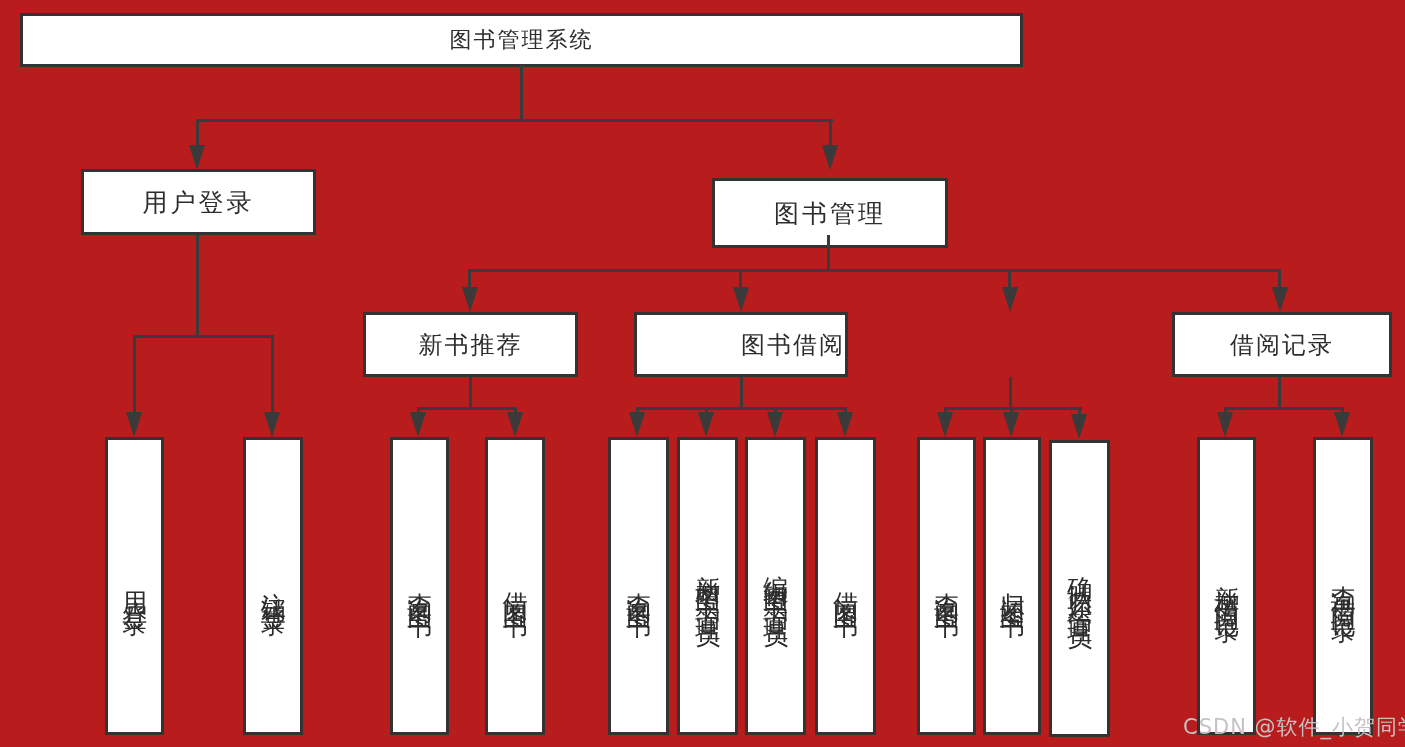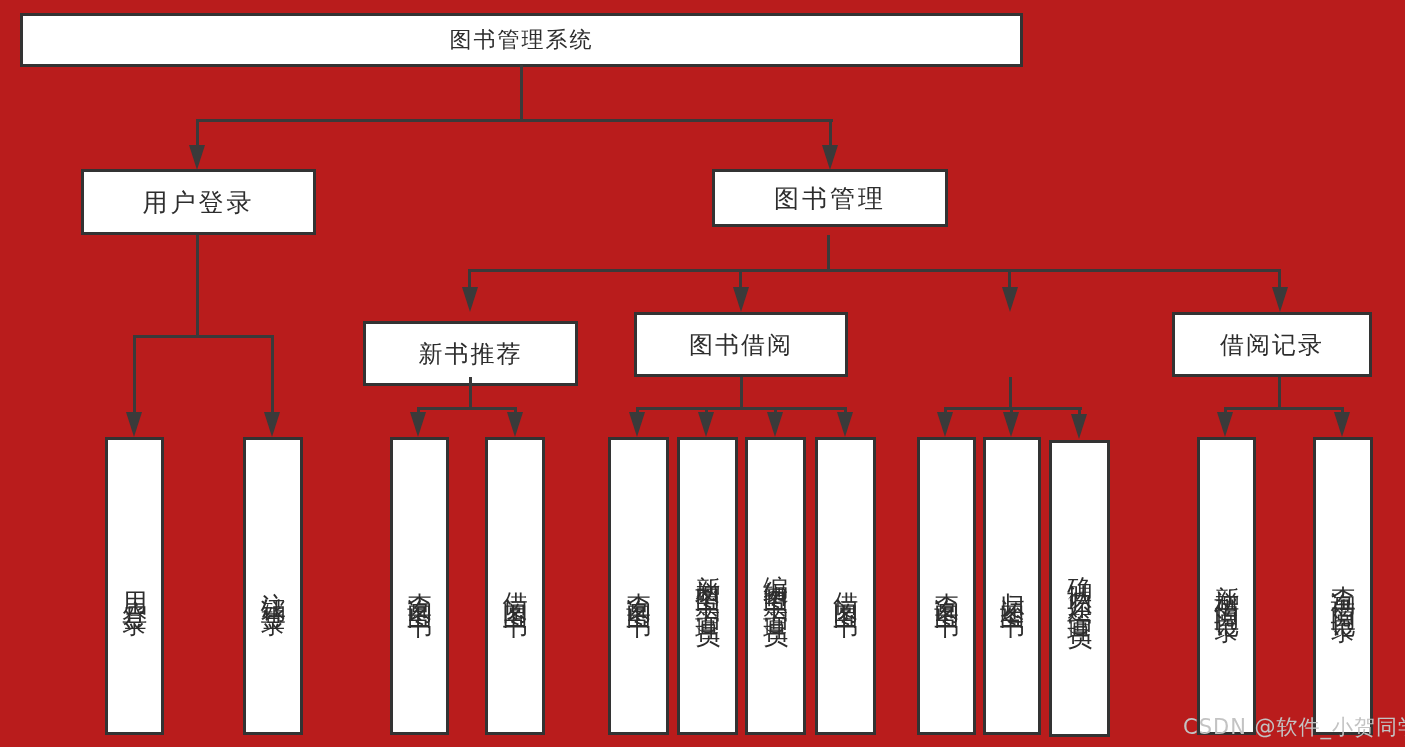--- a/index.html
+++ b/index.html
@@ -43,21 +43,21 @@
   <div class="line" style="left:520px; top:65px; width:3px; height:56px;"></div>
   <div class="line" style="left:196px; top:119px; width:637px; height:3px;"></div>
   <div class="line" style="left:196px; top:119px; width:3px; height:30px;"></div>
   <div class="line" style="left:829px; top:119px; width:3px; height:30px;"></div>
   <div class="arrow" style="left:189px; top:145px;"></div>
   <div class="arrow" style="left:822px; top:145px;"></div>
 
   <div class="box h" style="left:81px; top:169px; width:235px; height:66px;">
     <span>用户登录</span>
   </div>
-  <div class="box h" style="left:712px; top:169px; width:236px; height:58px;">
+  <div class="box h" style="left:712px; top:178px; width:236px; height:70px;">
     <span>图书管理</span>
   </div>
 
   <div class="line" style="left:196px; top:235px; width:3px; height:102px;"></div>
   <div class="line" style="left:133px; top:335px; width:141px; height:3px;"></div>
   <div class="line" style="left:133px; top:335px; width:3px; height:80px;"></div>
   <div class="line" style="left:271px; top:335px; width:3px; height:80px;"></div>
   <div class="arrow" style="left:126px; top:412px;"></div>
   <div class="arrow" style="left:264px; top:412px;"></div>
 
@@ -65,27 +65,27 @@
   <div class="line" style="left:468px; top:269px; width:813px; height:3px;"></div>
   <div class="line" style="left:468px; top:269px; width:3px; height:22px;"></div>
   <div class="line" style="left:739px; top:269px; width:3px; height:22px;"></div>
   <div class="line" style="left:1008px; top:269px; width:3px; height:22px;"></div>
   <div class="line" style="left:1278px; top:269px; width:3px; height:22px;"></div>
   <div class="arrow" style="left:462px; top:287px;"></div>
   <div class="arrow" style="left:733px; top:287px;"></div>
   <div class="arrow" style="left:1002px; top:287px;"></div>
   <div class="arrow" style="left:1272px; top:287px;"></div>
 
-  <div class="box h l3" style="left:363px; top:312px; width:215px; height:65px;margin-top:9px;">
+  <div class="box h l3" style="left:363px; top:312px; width:215px; height:65px;">
     <span>新书推荐</span>
   </div>
-  <div class="box h l3" style="left:634px; top:312px; width:214px; height:65px;">
+  <div class="box h l3" style="left:634px; top:312px; width:214px; height:65px;justify-content:flex-end;">
     <span>图书借阅</span>
   </div>
-  <div class="box h l3" style="left:1172px; top:312px; width:200px; height:65px;">
+  <div class="box h l3" style="left:1172px; top:312px; width:220px; height:65px;">
     <span>借阅记录</span>
   </div>
 
   <div class="line" style="left:469px; top:377px; width:3px; height:32px;"></div>
   <div class="line" style="left:417px; top:407px; width:100px; height:3px;"></div>
   <div class="line" style="left:417px; top:407px; width:3px; height:8px;"></div>
   <div class="line" style="left:514px; top:407px; width:3px; height:8px;"></div>
   <div class="arrow" style="left:410px; top:412px;"></div>
   <div class="arrow" style="left:507px; top:412px;"></div>
 

